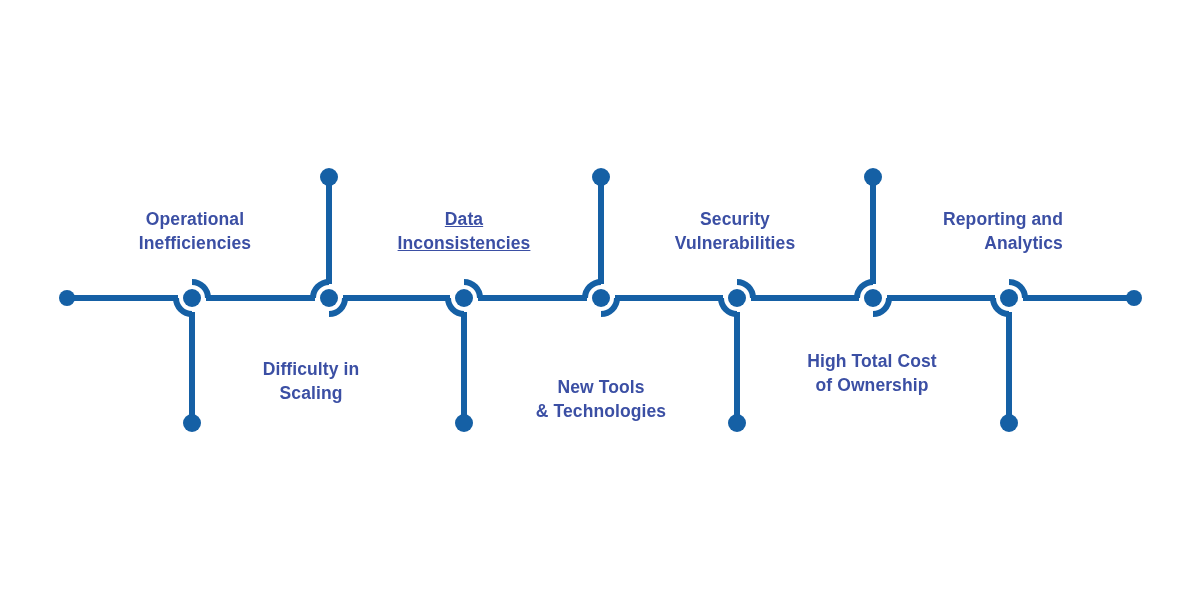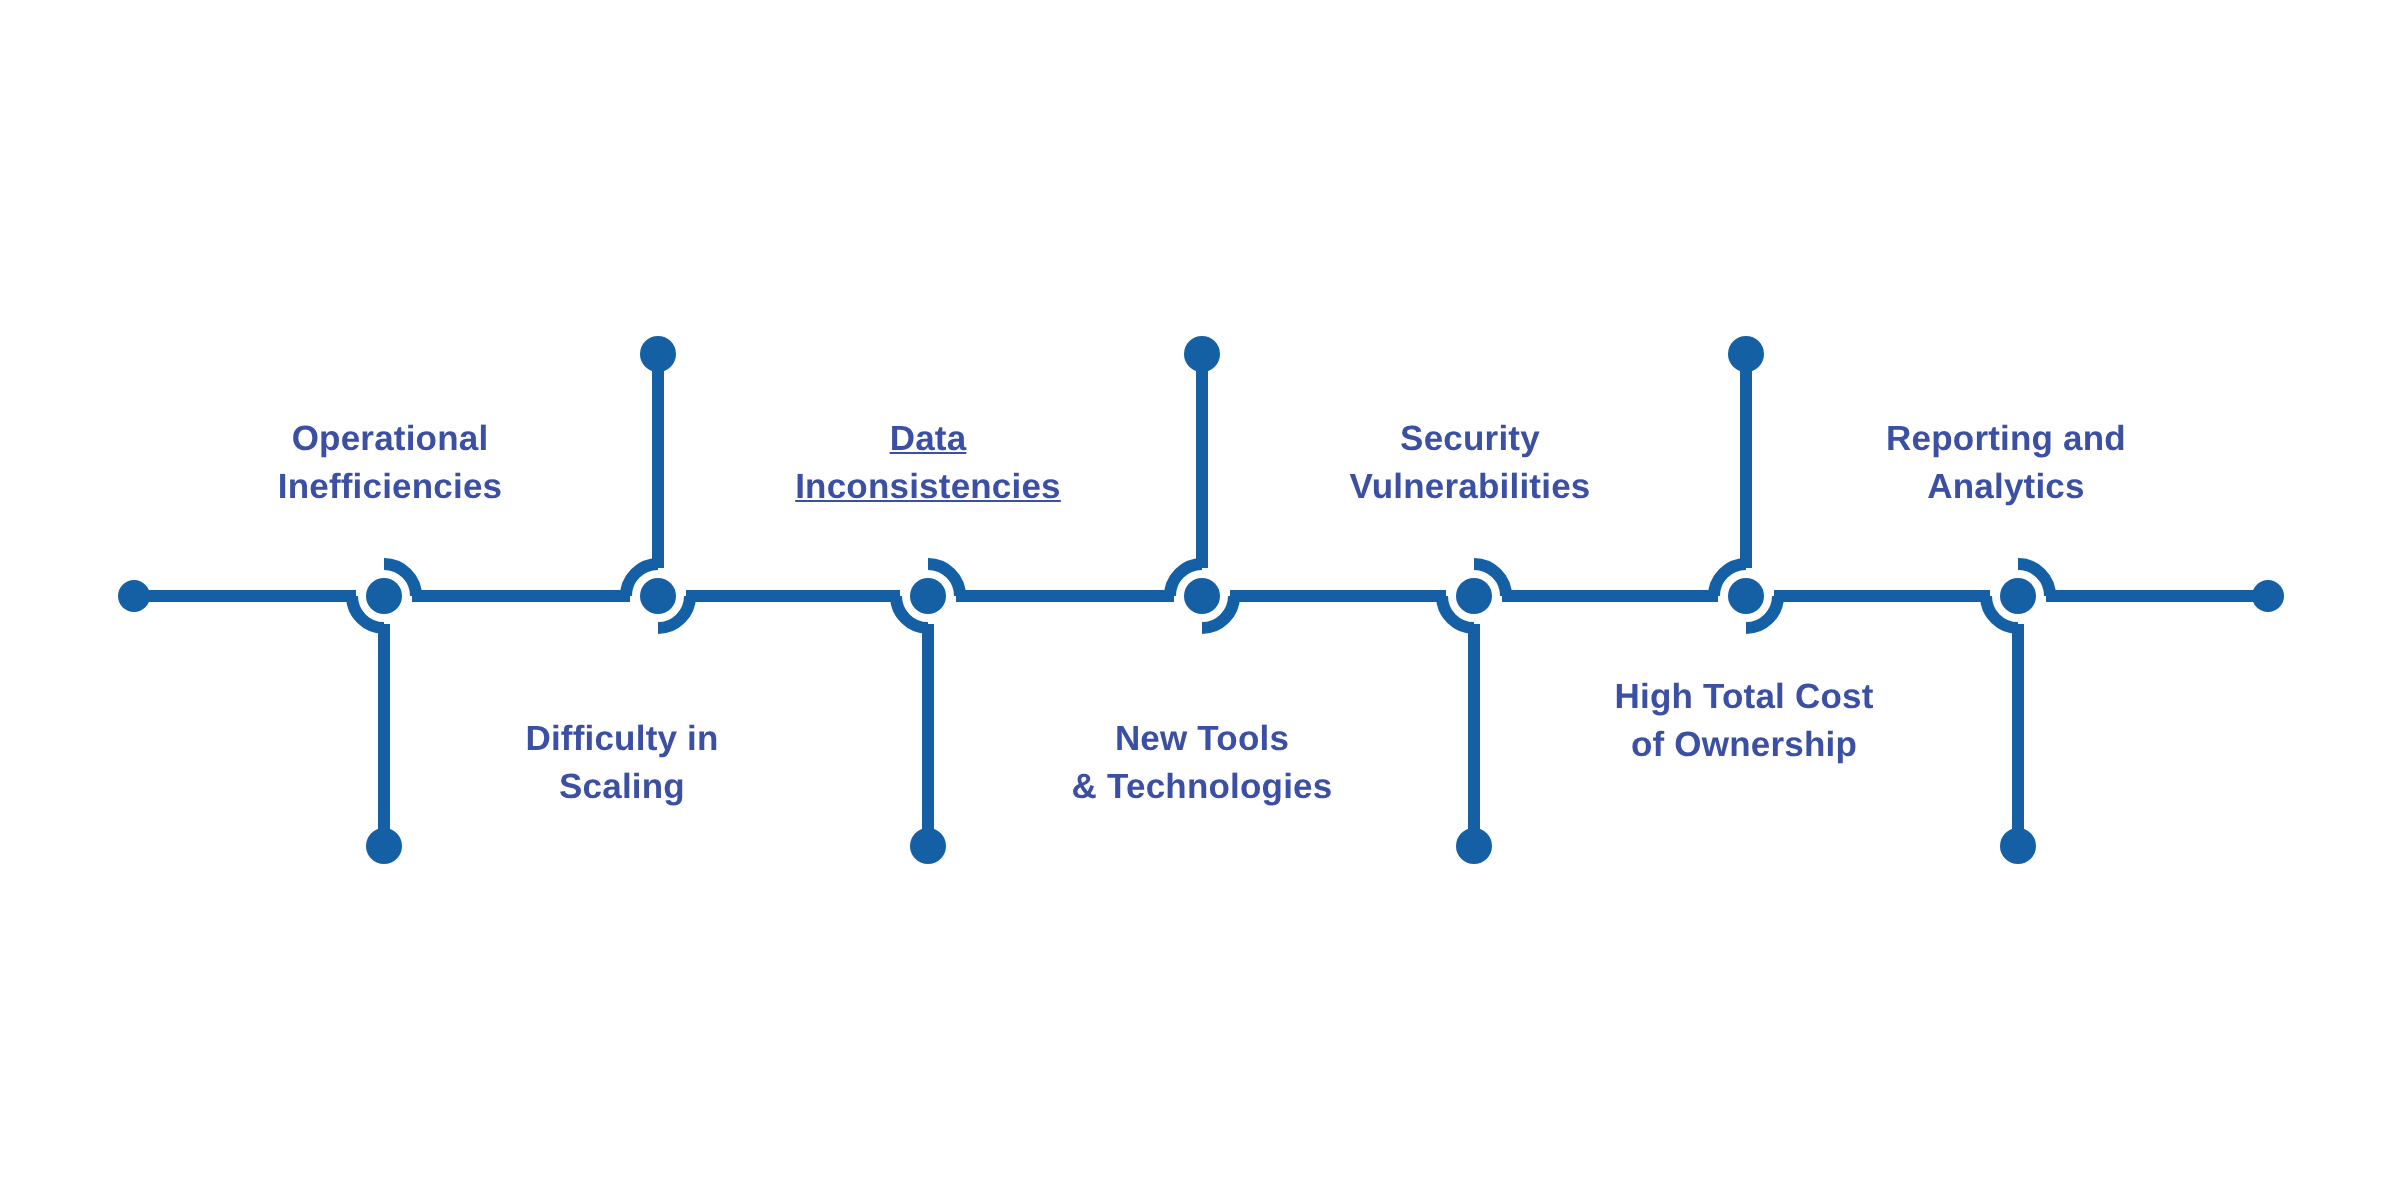--- a/index.html
+++ b/index.html
@@ -108,22 +108,22 @@
         </g>
       </g>
   </svg>
   <div id="labels-layer">
       <div class="label above" style="left: 195px; top: 207px;">Operational
 Inefficiencies</div>
       <div class="label below" style="left: 311px; top: 357px;">Difficulty in
 Scaling</div>
       <div class="label above" style="left: 464px; top: 207px; text-decoration: underline;">Data
 Inconsistencies</div>
-      <div class="label below" style="left: 601px; top: 357px;">New Tools
+      <div class="label below" style="left: 601px; top: 375px;">New Tools
 &amp; Technologies</div>
       <div class="label above" style="left: 735px; top: 207px;">Security
 Vulnerabilities</div>
-      <div class="label below" style="left: 872px; top: 336px;">High Total Cost
+      <div class="label below" style="left: 872px; top: 349px;">High Total Cost
 of Ownership</div>
-      <div class="label above" style="left: 1003px; top: 207px;">Reporting and
+      <div class="label above" style="left: 1003px; top: 207px; text-align: right;">Reporting and
 Analytics</div>
     </div>
 </div>
 
 </body></html>

